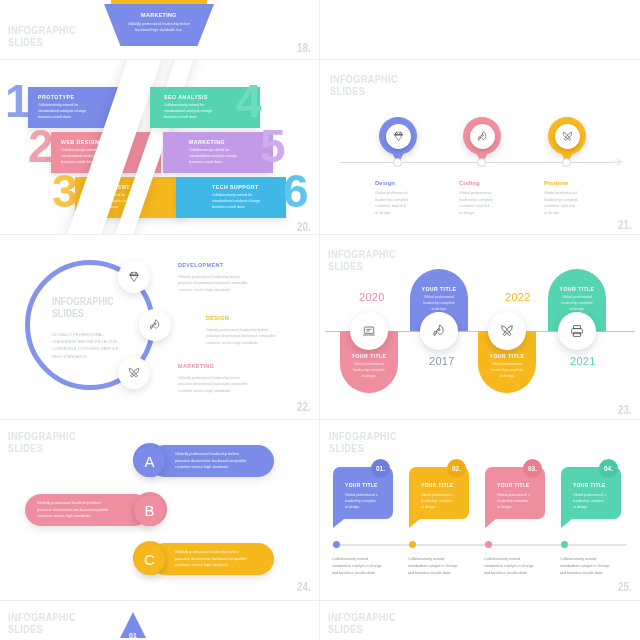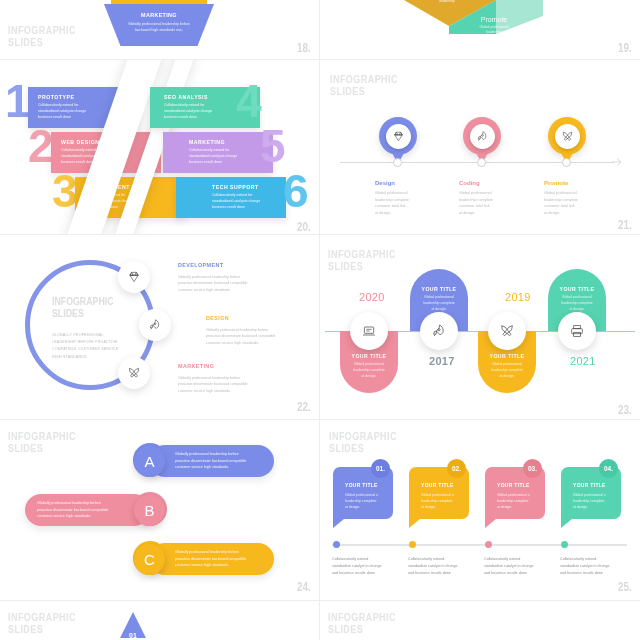--- a/index.html
+++ b/index.html
@@ -128,40 +128,20 @@
     <div class="fn-gold" style="left:111px;top:-6px;width:96px;height:10px;"></div>
     <div class="fn-blue" style="left:104px;top:4px;width:110px;height:42px;">
       <div class="fn-lbl ttl" style="top:8px;font-size:5.4px;">MARKETING</div>
       <div class="fn-lbl body-txt" style="top:18px;font-size:3.6px;">
         <span>Globally professional leadership before</span><br>
         <span>backward high standards rise.</span>
       </div>
     </div>
   </div>
 
-  <div class="slide" style="left:320px;top:0;width:320px;height:59px;">
-    <div class="pgnum" style="right:8px;top:41px;">19.</div>
-
-    <svg width="200" height="56" style="position:absolute;left:84px;top:-22px;">
-      <polygon points="0,22 45,-4 92,22 45,48" fill="#e0a92c"></polygon>
-      <polygon points="92,22 139,-6 139,38 92,56" fill="#a8e6d4"></polygon>
-      <polygon points="45,48 92,22 92,56 45,72" fill="#56d3b0"></polygon>
-      <polygon points="92,-4 139,-6 92,22 45,-4" fill="#f0c254" opacity="0"></polygon>
-    </svg>
-    <div style="position:absolute;left:97px;top:-6px;width:60px;text-align:center;color:#fff;font-size:3.4px;line-height:1.6;opacity:.85;">
-      <br>
-      <span>leadership</span>
-    </div>
-
-    <div style="position:absolute;left:140px;top:16px;width:68px;text-align:center;color:#fff;font-size:7px;font-weight:400;opacity:.92;">Promote</div>
-    <div style="position:absolute;left:140px;top:25px;width:68px;text-align:center;color:#fff;font-size:3.4px;line-height:1.6;opacity:.8;">
-      <span>Global professional</span><br>
-      <span>leadership</span>
-    </div>
-  </div>
 
   <div class="slide" style="left:0;top:60px;width:319px;height:174px;">
 
     <div class="nb-num" style="left:5px;top:18px;color:#8fa0ec;">1</div>
     <div class="nb-row" style="left:28px;top:27px;width:110px;background:#7b8ce8;">
       <div class="nb-t" style="left:10px;top:7px;">PROTOTYPE</div>
       <div class="nb-b" style="left:10px;top:16px;">
         <span>Collaboratively extend for</span><br>
         <span>standardized catalysts change</span><br>
         <span>business result done</span>
@@ -370,36 +350,36 @@
         <span>Global professional</span><br>
         <span>leadership complete</span><br>
         <span>at design.</span>
       </div>
     </div>
     <div class="icoc" style="left:100px;top:77px;">
       <svg width="16" height="16" viewBox="0 0 24 24">
         <path d="M13 3c4 2 6 6 5 11l-4 4-6-6 4-4z M8 12l-3 1-1 4 4-1z M12 8.5a1.6 1.6 0 100 3.2 1.6 1.6 0 000-3.2z M7 17l-2.5 2.5" fill="none" stroke="#4a4a4a" stroke-width="1.1" stroke-linejoin="round"></path>
       </svg>
     </div>
-    <div class="yr" style="left:109px;top:120px;color:#8d9ba5;font-weight:bold;">2017</div>
+    <div class="yr" style="left:109px;top:120px;color:#8d9ba5;">2017</div>
 
     <div class="arch down" style="left:158px;top:96px;height:62px;background:#f7b81e;">
       <div class="arch-t" style="top:22px;">YOUR TITLE</div>
       <div class="arch-p" style="top:31px;">
         <span>Global professional</span><br>
         <span>leadership complete</span><br>
         <span>at design.</span>
       </div>
     </div>
     <div class="icoc" style="left:168px;top:77px;">
       <svg width="16" height="16" viewBox="0 0 24 24">
         <path d="M4 4l5 2 9 11-2 2-11-9z M20 4l-5 2-9 11 2 2 11-9z" fill="none" stroke="#4a4a4a" stroke-width="1.1" stroke-linejoin="round"></path>
       </svg>
     </div>
-    <div class="yr" style="left:185px;top:56px;color:#f7b81e;">2019</div>
+    <div class="yr" style="left:185px;top:56px;color:#f7b81e;">2022</div>
 
     <div class="arch up" style="left:228px;top:34px;height:62px;background:#56d3b0;">
       <div class="arch-t" style="top:17px;">YOUR TITLE</div>
       <div class="arch-p" style="top:26px;">
         <span>Global professional</span><br>
         <span>leadership complete</span><br>
         <span>at design.</span>
       </div>
     </div>
     <div class="icoc" style="left:238px;top:77px;">

